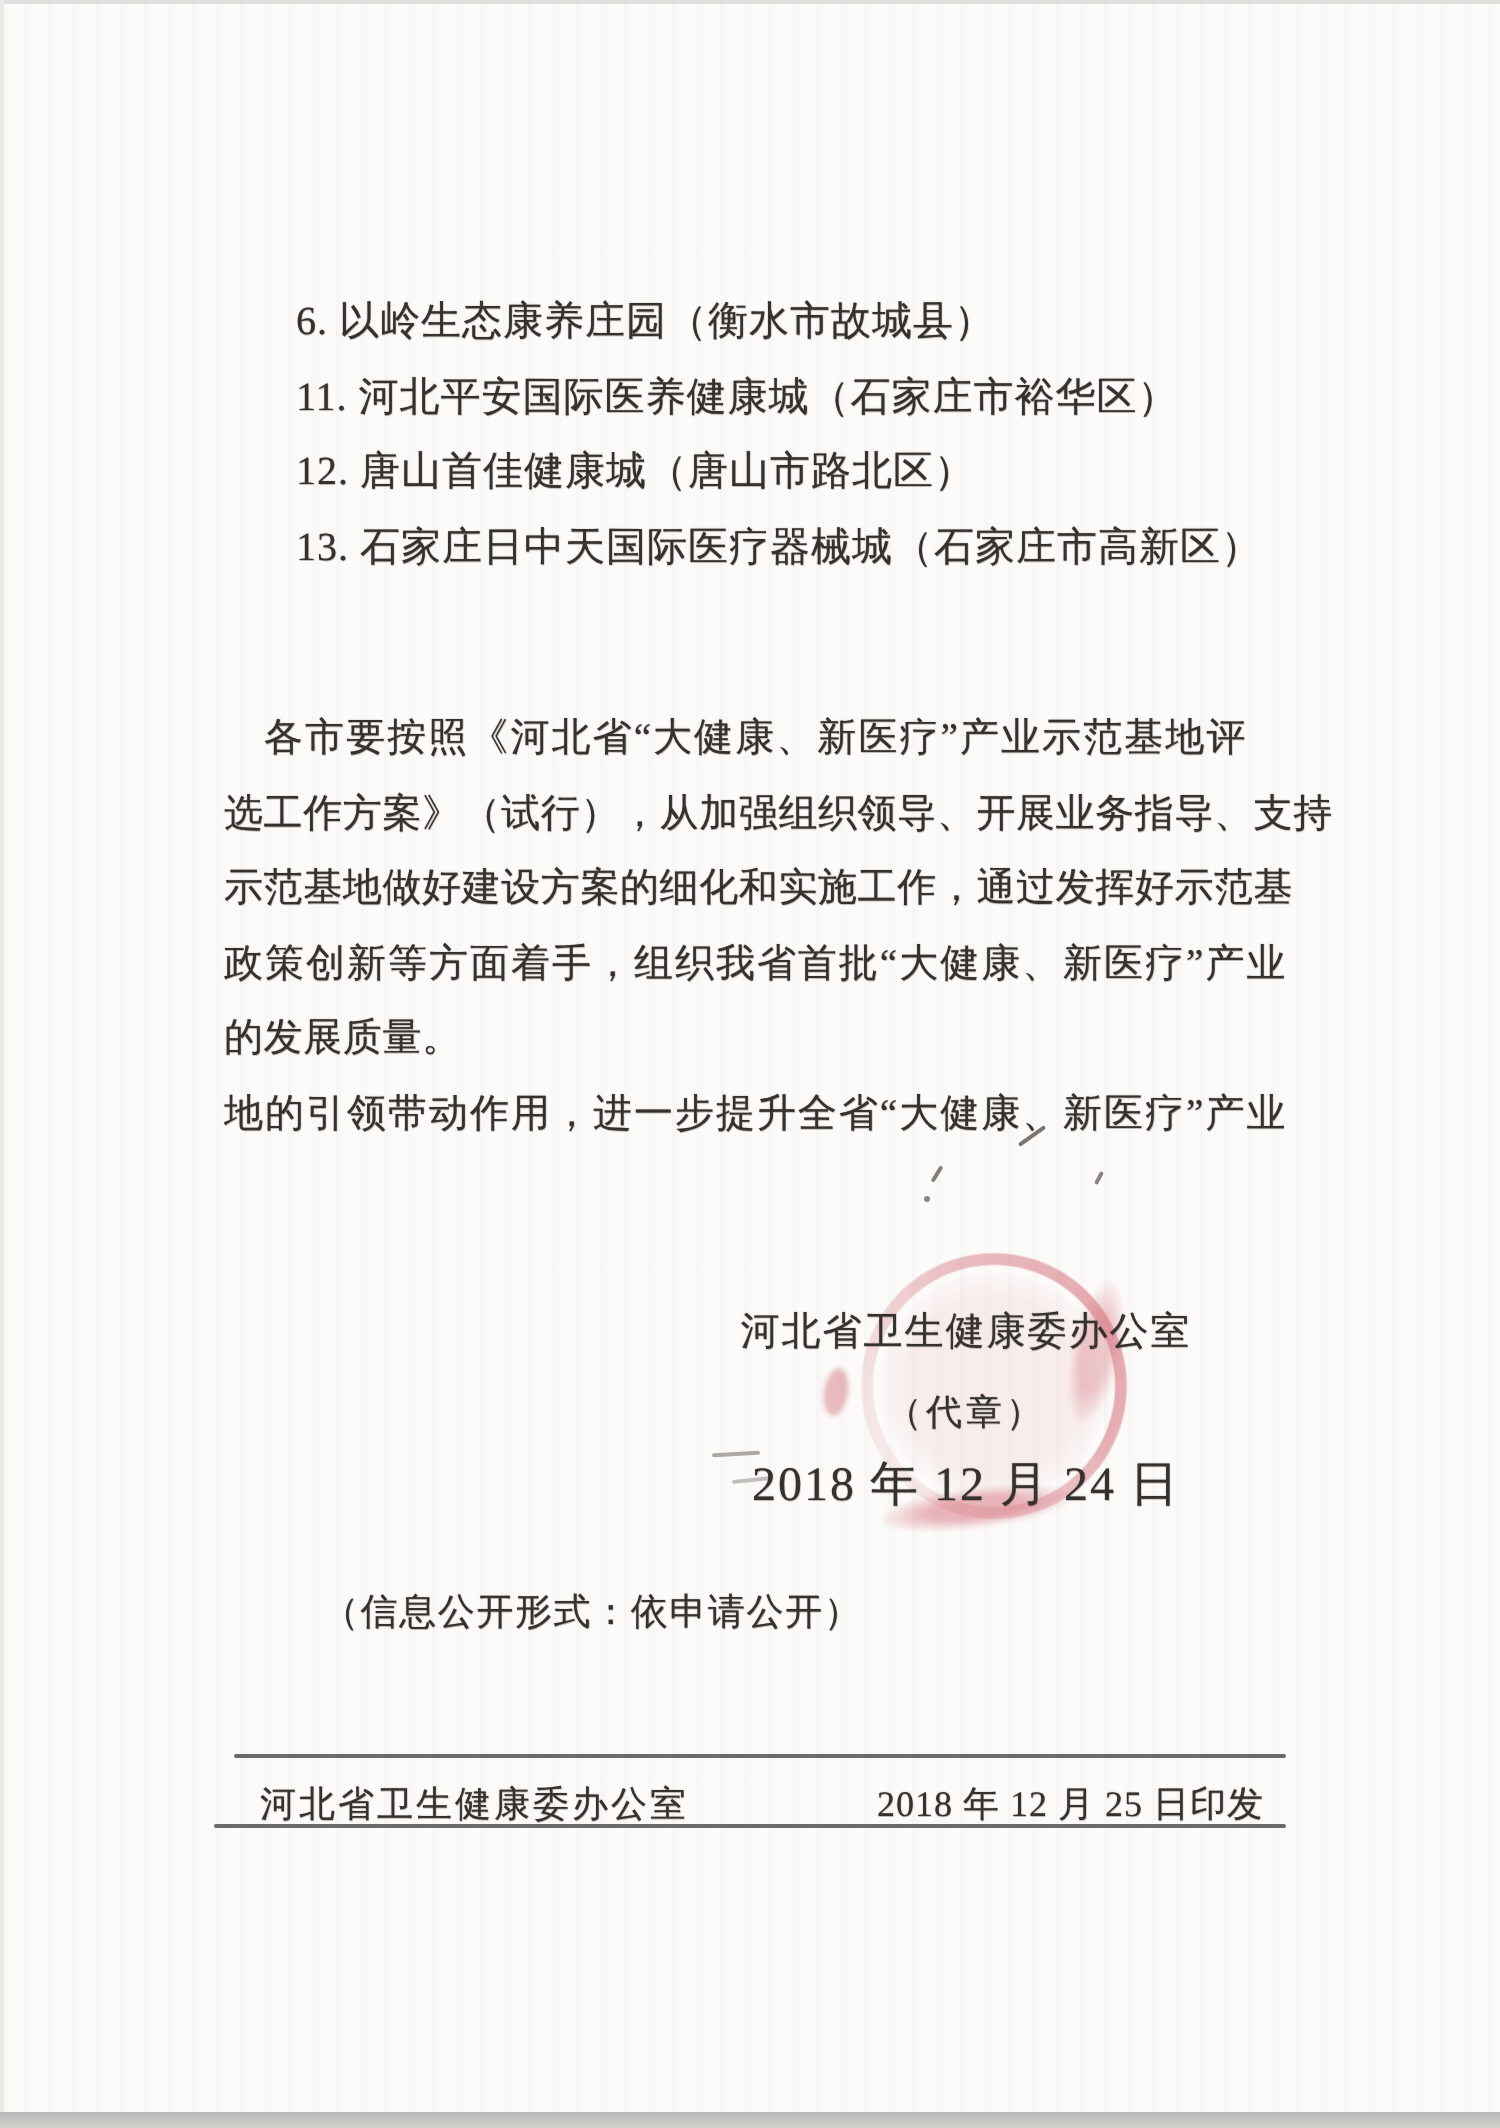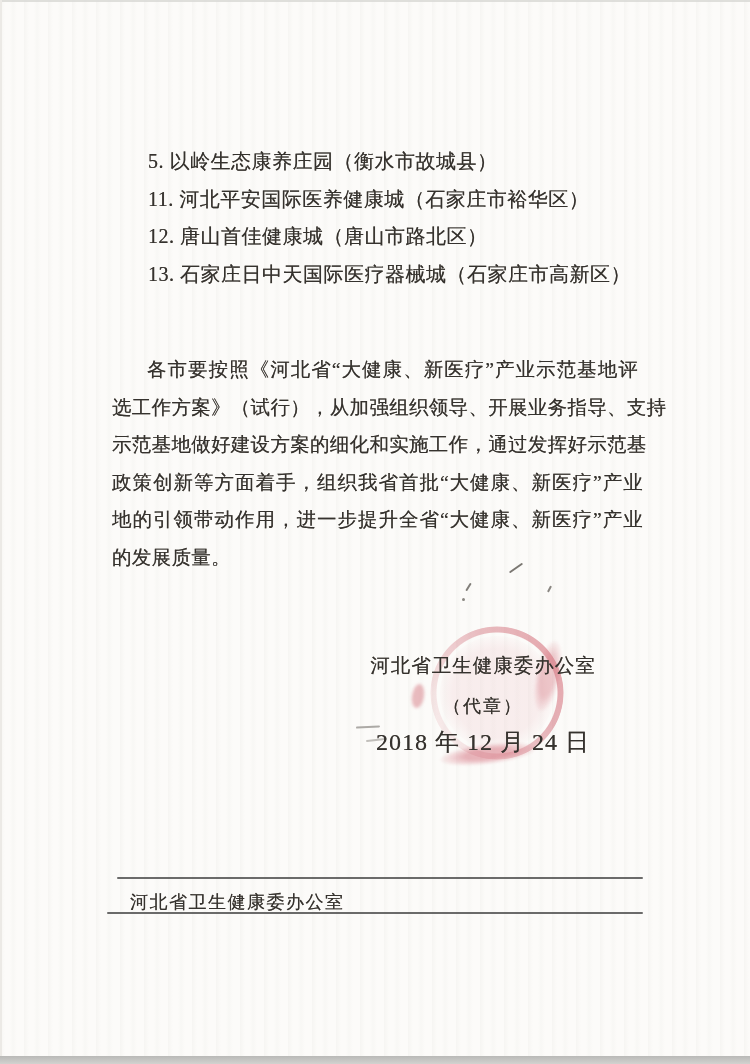--- a/index.html
+++ b/index.html
@@ -20,21 +20,21 @@
   .edge-top{position:absolute;left:0;top:0;width:750px;height:2px;background:#d9d9d6;opacity:.85;}
   .edge-left{position:absolute;left:0;top:0;width:2px;height:1064px;background:#eceae6;}
   .edge-bottom{position:absolute;left:0;bottom:0;width:750px;height:8px;background:linear-gradient(#b9b9b7,#d2d2cf);}
   .ink{text-shadow:0 0 .6px rgba(72,64,56,.65), .3px .3px 0 rgba(72,64,56,.25);}
 
   .list{position:absolute;left:148px;top:143px;font-size:20px;line-height:37.5px;letter-spacing:.5px;}
   .list-item{white-space:nowrap;}
 
   .para{position:absolute;left:112px;top:351px;font-size:19.5px;line-height:37.5px;letter-spacing:.3px;}
   .para-line{width:531px;white-space:nowrap;text-align:justify;text-align-last:justify;}
-  .para-line.first{margin-left:35px;width:491px;}
+  .para-line.first{margin-left:20px;width:491px;}
   .para-line.last{width:auto;text-align:left;text-align-last:auto;}
 
   .seal{position:absolute;left:428px;top:624px;width:138px;height:138px;pointer-events:none;}
   .seal-ring{
     position:absolute;left:2px;top:2px;width:134px;height:134px;border-radius:50%;
     background:conic-gradient(from -90deg,
       rgba(205,95,108,.14), rgba(205,95,108,.42) 80deg,
       rgba(209,98,110,.55) 150deg, rgba(205,95,108,.48) 210deg,
       rgba(205,95,108,.28) 260deg, rgba(205,95,108,.10) 315deg,
       rgba(205,95,108,.14));
@@ -76,33 +76,33 @@
 </style>
 </head>
 <body>
 
 <div class="page">
   <div class="texture"></div>
   <div class="edge-top"></div>
   <div class="edge-left"></div>
 
   <div class="list ink">
-    <div class="list-item">5. 以岭生态康养庄园（衡水市故城县）</div>
+    <div class="list-item">6. 以岭生态康养庄园（衡水市故城县）</div>
     <div class="list-item">11. 河北平安国际医养健康城（石家庄市裕华区）</div>
     <div class="list-item">12. 唐山首佳健康城（唐山市路北区）</div>
     <div class="list-item">13. 石家庄日中天国际医疗器械城（石家庄市高新区）</div>
   </div>
 
   <div class="para ink">
     <div class="para-line first">各市要按照《河北省“大健康、新医疗”产业示范基地评</div>
     <div class="para-line">选工作方案》（试行），从加强组织领导、开展业务指导、支持</div>
     <div class="para-line">示范基地做好建设方案的细化和实施工作，通过发挥好示范基</div>
     <div class="para-line">政策创新等方面着手，组织我省首批“大健康、新医疗”产业</div>
+    <div class="para-line last">的发展质量。</div>
     <div class="para-line">地的引领带动作用，进一步提升全省“大健康、新医疗”产业</div>
-    <div class="para-line last">的发展质量。</div>
   </div>
 
   <div class="seal">
     <div class="seal-wash"></div>
     <div class="seal-ring"></div>
     <div class="seal-blotch-bottom"></div>
     <div class="seal-blotch-right"></div>
     <div class="seal-blotch-left"></div>
   </div>
 
@@ -110,19 +110,21 @@
   <div class="mark mark-tick"></div>
   <div class="mark mark-dot"></div>
   <div class="mark mark-apos"></div>
   <div class="mark mark-dash1"></div>
   <div class="mark mark-dash2"></div>
 
   <div class="sig-line sig-office ink">河北省卫生健康委办公室</div>
   <div class="sig-line sig-note ink">（代章）</div>
   <div class="sig-line sig-date ink">2018 年 12 月 24 日</div>
 
+  <div class="disclosure ink">（信息公开形式：依申请公开）</div>
 
   <div class="rule rule-top"></div>
   <div class="footer-issuer ink">河北省卫生健康委办公室</div>
+  <div class="footer-print ink">2018 年 12 月 25 日印发</div>
   <div class="rule rule-bottom"></div>
 
   <div class="edge-bottom"></div>
 </div>
 
 </body></html>

